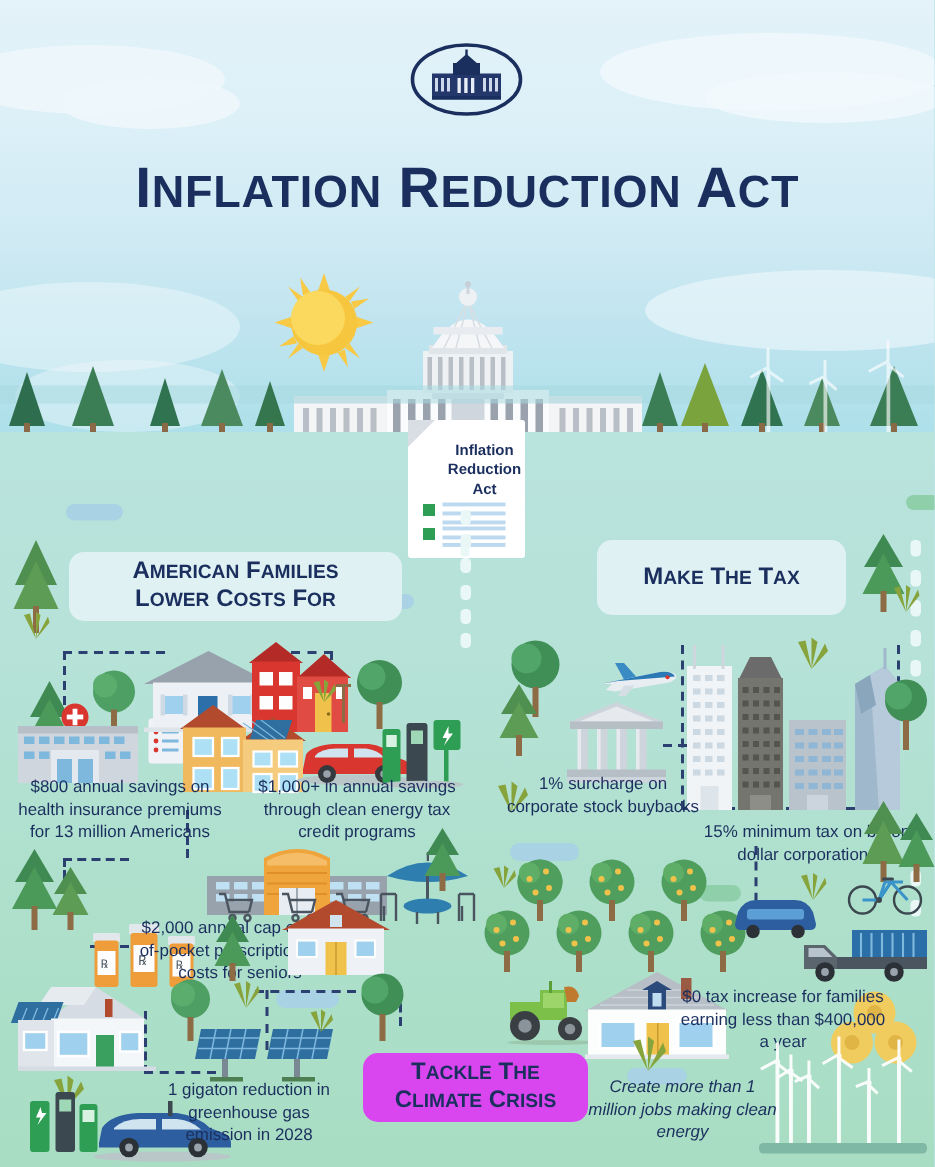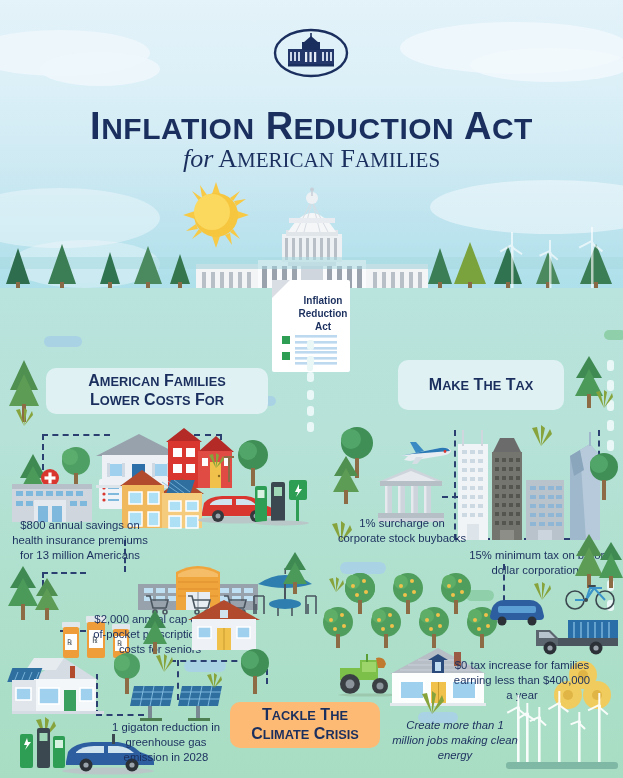--- a/index.html
+++ b/index.html
@@ -42,21 +42,21 @@
   }
   .subtitle .it { font-style:italic; }
   .subtitle .sc2 { font-size:21px; }
 
   
   .pill {
     position:absolute; background:#dff1f3; border-radius:10px;
     display:flex; align-items:center; justify-content:center; text-align:center;
     color:#1b2f5e; font-weight:bold; line-height:1.18;
   }
-  .pill.green { background:#fdba74; }
+  .pill.green { background:#d946ef;margin-left:12px; }
   .pl1 { font-size:16px; }
 
   
   .cap {
     position:absolute; text-align:center; color:#1b2f5e;
     font-size:11.3px; line-height:1.33; font-weight:500;
   }
 
   
   .dash-h { position:absolute; border-top:2px dashed #2b3f70; }
@@ -108,24 +108,20 @@
         <rect x="33" y="25" width="2.2" height="10"></rect>
           <rect x="37.5" y="25" width="2.2" height="10"></rect>
         <rect x="42" y="25" width="2.2" height="10"></rect>
       </g>
       <rect x="16" y="37" width="46" height="2.5" fill="#1b2f5e"></rect>
     </svg>
   </div>
 
   <div class="maintitle">
     <span><span>I</span><span class="sc">NFLATION</span> <span>R</span><span class="sc">EDUCTION</span> <span>A</span><span class="sc">CT</span></span>
-  </div>
-  <div class="subtitle">
-    <span class="it">for</span>
-    <span><span>A</span><span class="sc2">MERICAN</span> <span>F</span><span class="sc2">AMILIES</span></span>
   </div>
 
   <div class="abs" style="left:183px;top:182px;">
     <svg width="66" height="66" viewBox="0 0 66 66">
       <g fill="#f7c945">
         <polygon points="33,0 37,12 29,12"></polygon>
           <polygon points="33,66 37,54 29,54"></polygon>
         <polygon points="0,33 12,29 12,37"></polygon>
           <polygon points="66,33 54,29 54,37"></polygon>
         <polygon points="9,9 19,16 16,19"></polygon>
@@ -532,20 +528,21 @@
         <g fill="#87a33c">
           <path d="M10,16 L3,3 L7,2 Z"></path>
           <path d="M10,16 L10,1 L13,3 Z"></path>
           <path d="M10,16 L17,4 L18,8 Z"></path>
         </g>
       </svg>
   </div>
 
   <div class="cap" style="left:10px;top:518px;width:140px;">$800 annual savings on health insurance premiums for 13 million Americans</div>
 
+  <div class="cap" style="left:168px;top:518px;width:140px;">$1,000+ in annual savings through clean energy tax credit programs</div>
 
   <div class="abs" style="left:6px;top:566px;">
     <svg width="34" height="56" viewBox="0 0 34 56">
       <polygon points="17,0 30,22 4,22" fill="#3f8a52"></polygon>
       <polygon points="17,12 32,40 2,40" fill="#4b9a5a"></polygon>
       <rect x="15" y="38" width="4" height="16" fill="#8d6b44"></rect>
     </svg>
   </div>
   <div class="abs" style="left:34px;top:578px;">
     <svg width="26" height="44" viewBox="0 0 26 44">

